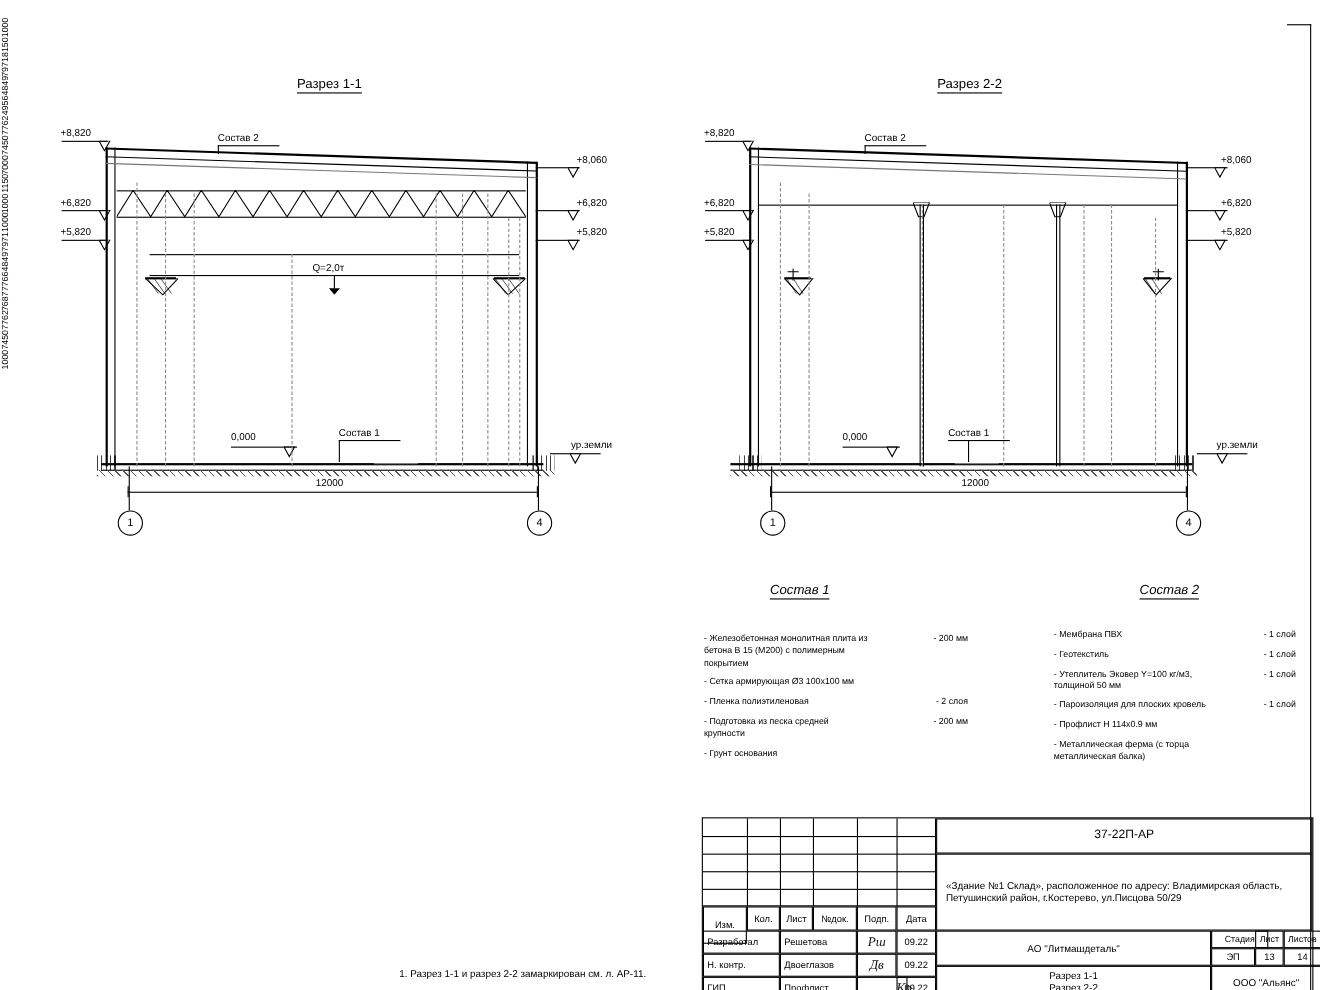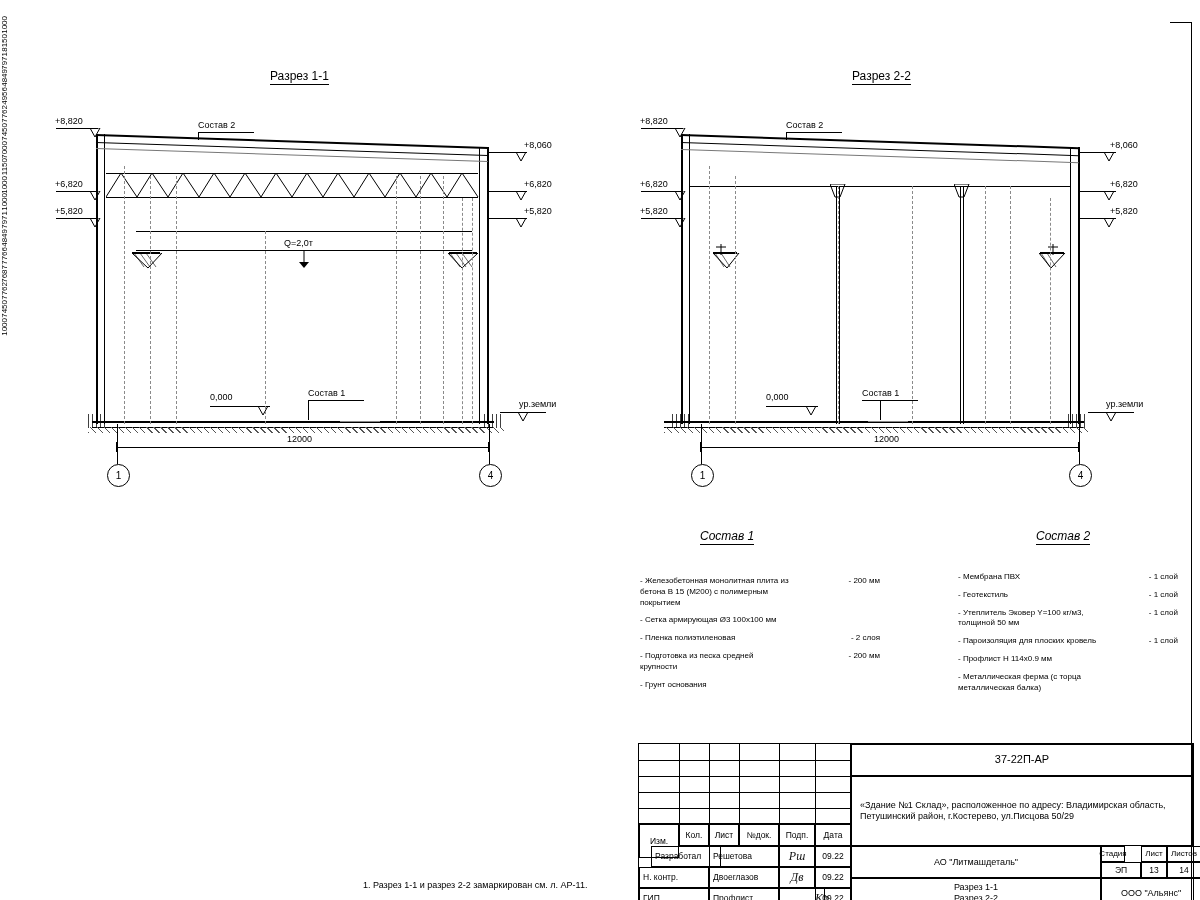--- a/index.html
+++ b/index.html
@@ -409,21 +409,21 @@
     <div class="h" style="left:0;top:48px;width:212px;"></div>
     <div class="h" style="left:0;top:64px;width:212px;"></div>
 
     <div class="cell" style="left:0;top:80px;width:40px;height:34px;">Изм.</div>
     <div class="cell" style="left:40px;top:80px;width:30px;height:22px;">Кол.</div>
     <div class="cell" style="left:70px;top:80px;width:30px;height:22px;">Лист</div>
     <div class="cell" style="left:100px;top:80px;width:40px;height:22px;">№док.</div>
     <div class="cell" style="left:140px;top:80px;width:36px;height:22px;">Подп.</div>
     <div class="cell" style="left:176px;top:80px;width:36px;height:22px;">Дата</div>
 
-    <div class="cell l" style="left:12px;top:102px;width:70px;height:21px;">Разработал</div>
+    <div class="cell l" style="left:0;top:102px;width:70px;height:21px;">Разработал</div>
     <div class="cell l" style="left:70px;top:102px;width:70px;height:21px;">Решетова</div>
     <div class="cell" style="left:140px;top:102px;width:36px;height:21px;">
         <span class="sig">Рш</span>
       </div>
     <div class="cell" style="left:176px;top:102px;width:36px;height:21px;">09.22</div>
 
     <div class="cell l" style="left:0;top:123px;width:70px;height:21px;">Н. контр.</div>
     <div class="cell l" style="left:70px;top:123px;width:70px;height:21px;">Двоеглазов</div>
     <div class="cell" style="left:140px;top:123px;width:36px;height:21px;">
         <span class="sig">Дв</span>
@@ -434,21 +434,21 @@
     <div class="cell l" style="left:70px;top:144px;width:70px;height:20px;">Профлист</div>
     <div class="cell" style="left:140px;top:144px;width:36px;height:20px;padding-left:42px;">
         <span class="sig">Кр</span>
       </div>
     <div class="cell" style="left:176px;top:144px;width:36px;height:20px;">09.22</div>
 
     <div class="cell big" style="left:212px;top:0;width:342px;height:32px;">37-22П-АР</div>
     <div class="cell mid" style="left:212px;top:32px;width:342px;height:70px;padding:0 8px;">«Здание №1 Склад», расположенное по адресу: Владимирская область, Петушинский район, г.Костерево, ул.Писцова 50/29</div>
 
     <div class="cell mid" style="left:212px;top:102px;width:250px;height:32px;">АО "Литмашдеталь"</div>
-    <div class="cell" style="left:462px;top:102px;width:24px;height:16px;font-size:8px;">Стадия</div>
+    <div class="cell" style="left:462px;top:102px;width:52px;height:16px;font-size:8px;">Стадия</div>
     <div class="cell" style="left:502px;top:102px;width:26px;height:16px;font-size:8px;">Лист</div>
     <div class="cell" style="left:528px;top:102px;width:34px;height:16px;font-size:8px;">Листов</div>
     <div class="cell" style="left:462px;top:118px;width:40px;height:16px;">ЭП</div>
     <div class="cell" style="left:502px;top:118px;width:26px;height:16px;">13</div>
     <div class="cell" style="left:528px;top:118px;width:34px;height:16px;">14</div>
 
     <div class="cell mid" style="left:212px;top:134px;width:250px;height:30px;flex-direction:column;">
       <span>Разрез 1-1</span>
       <span>Разрез 2-2</span>
     </div>

